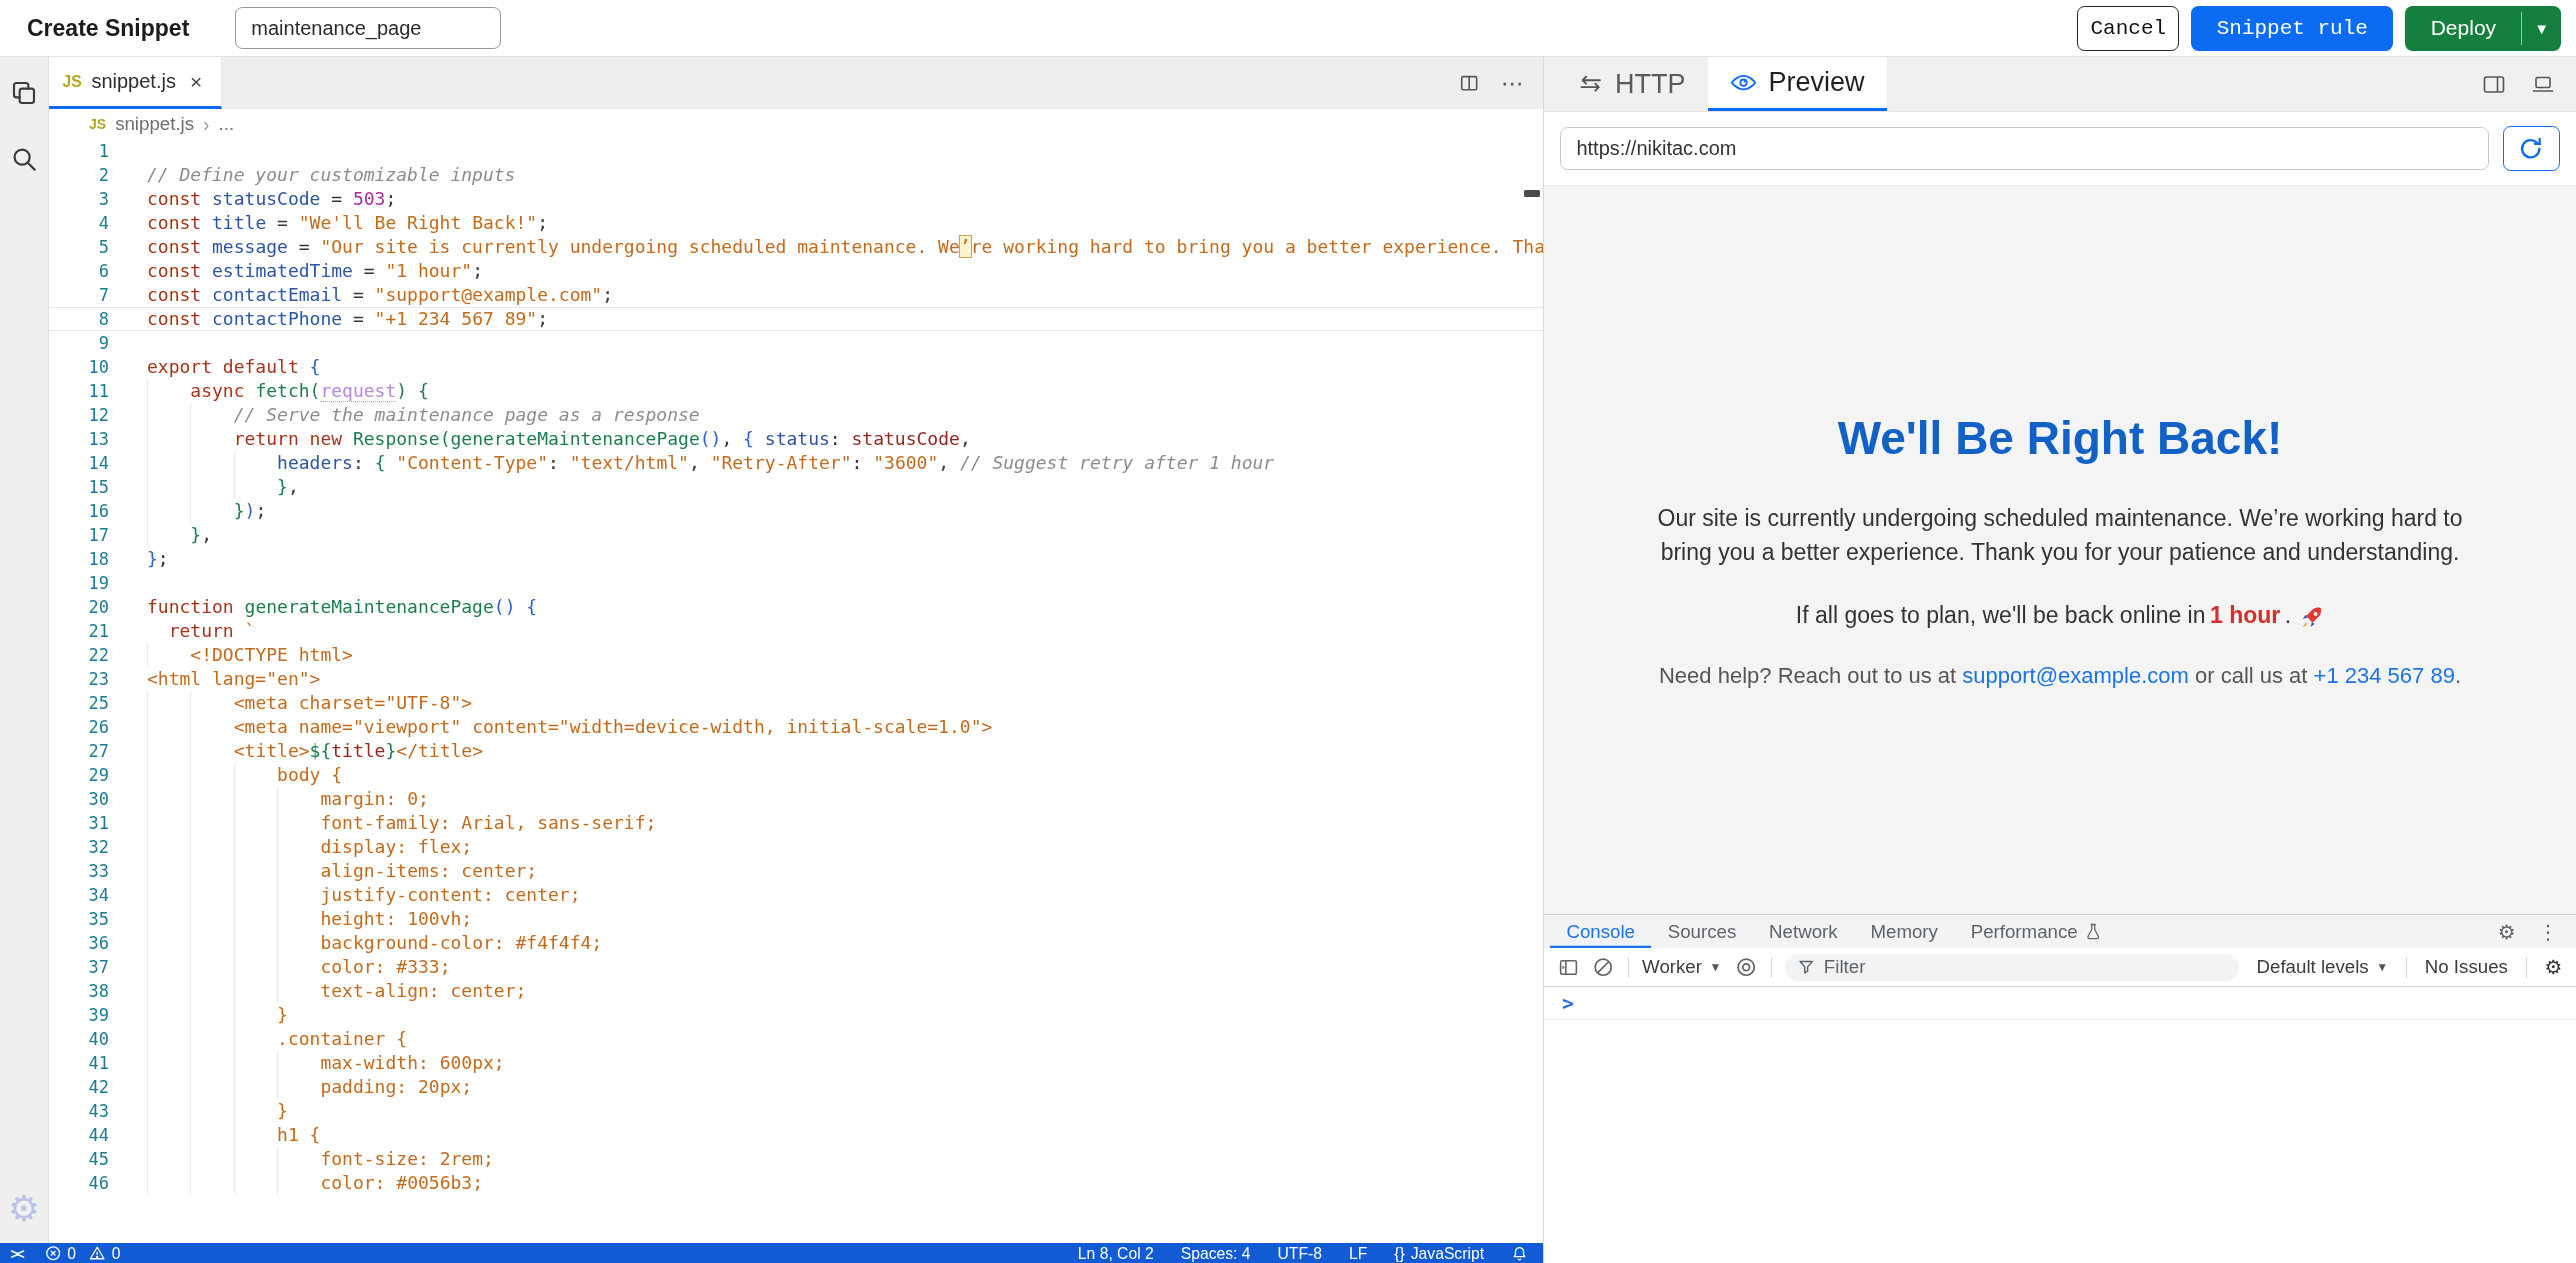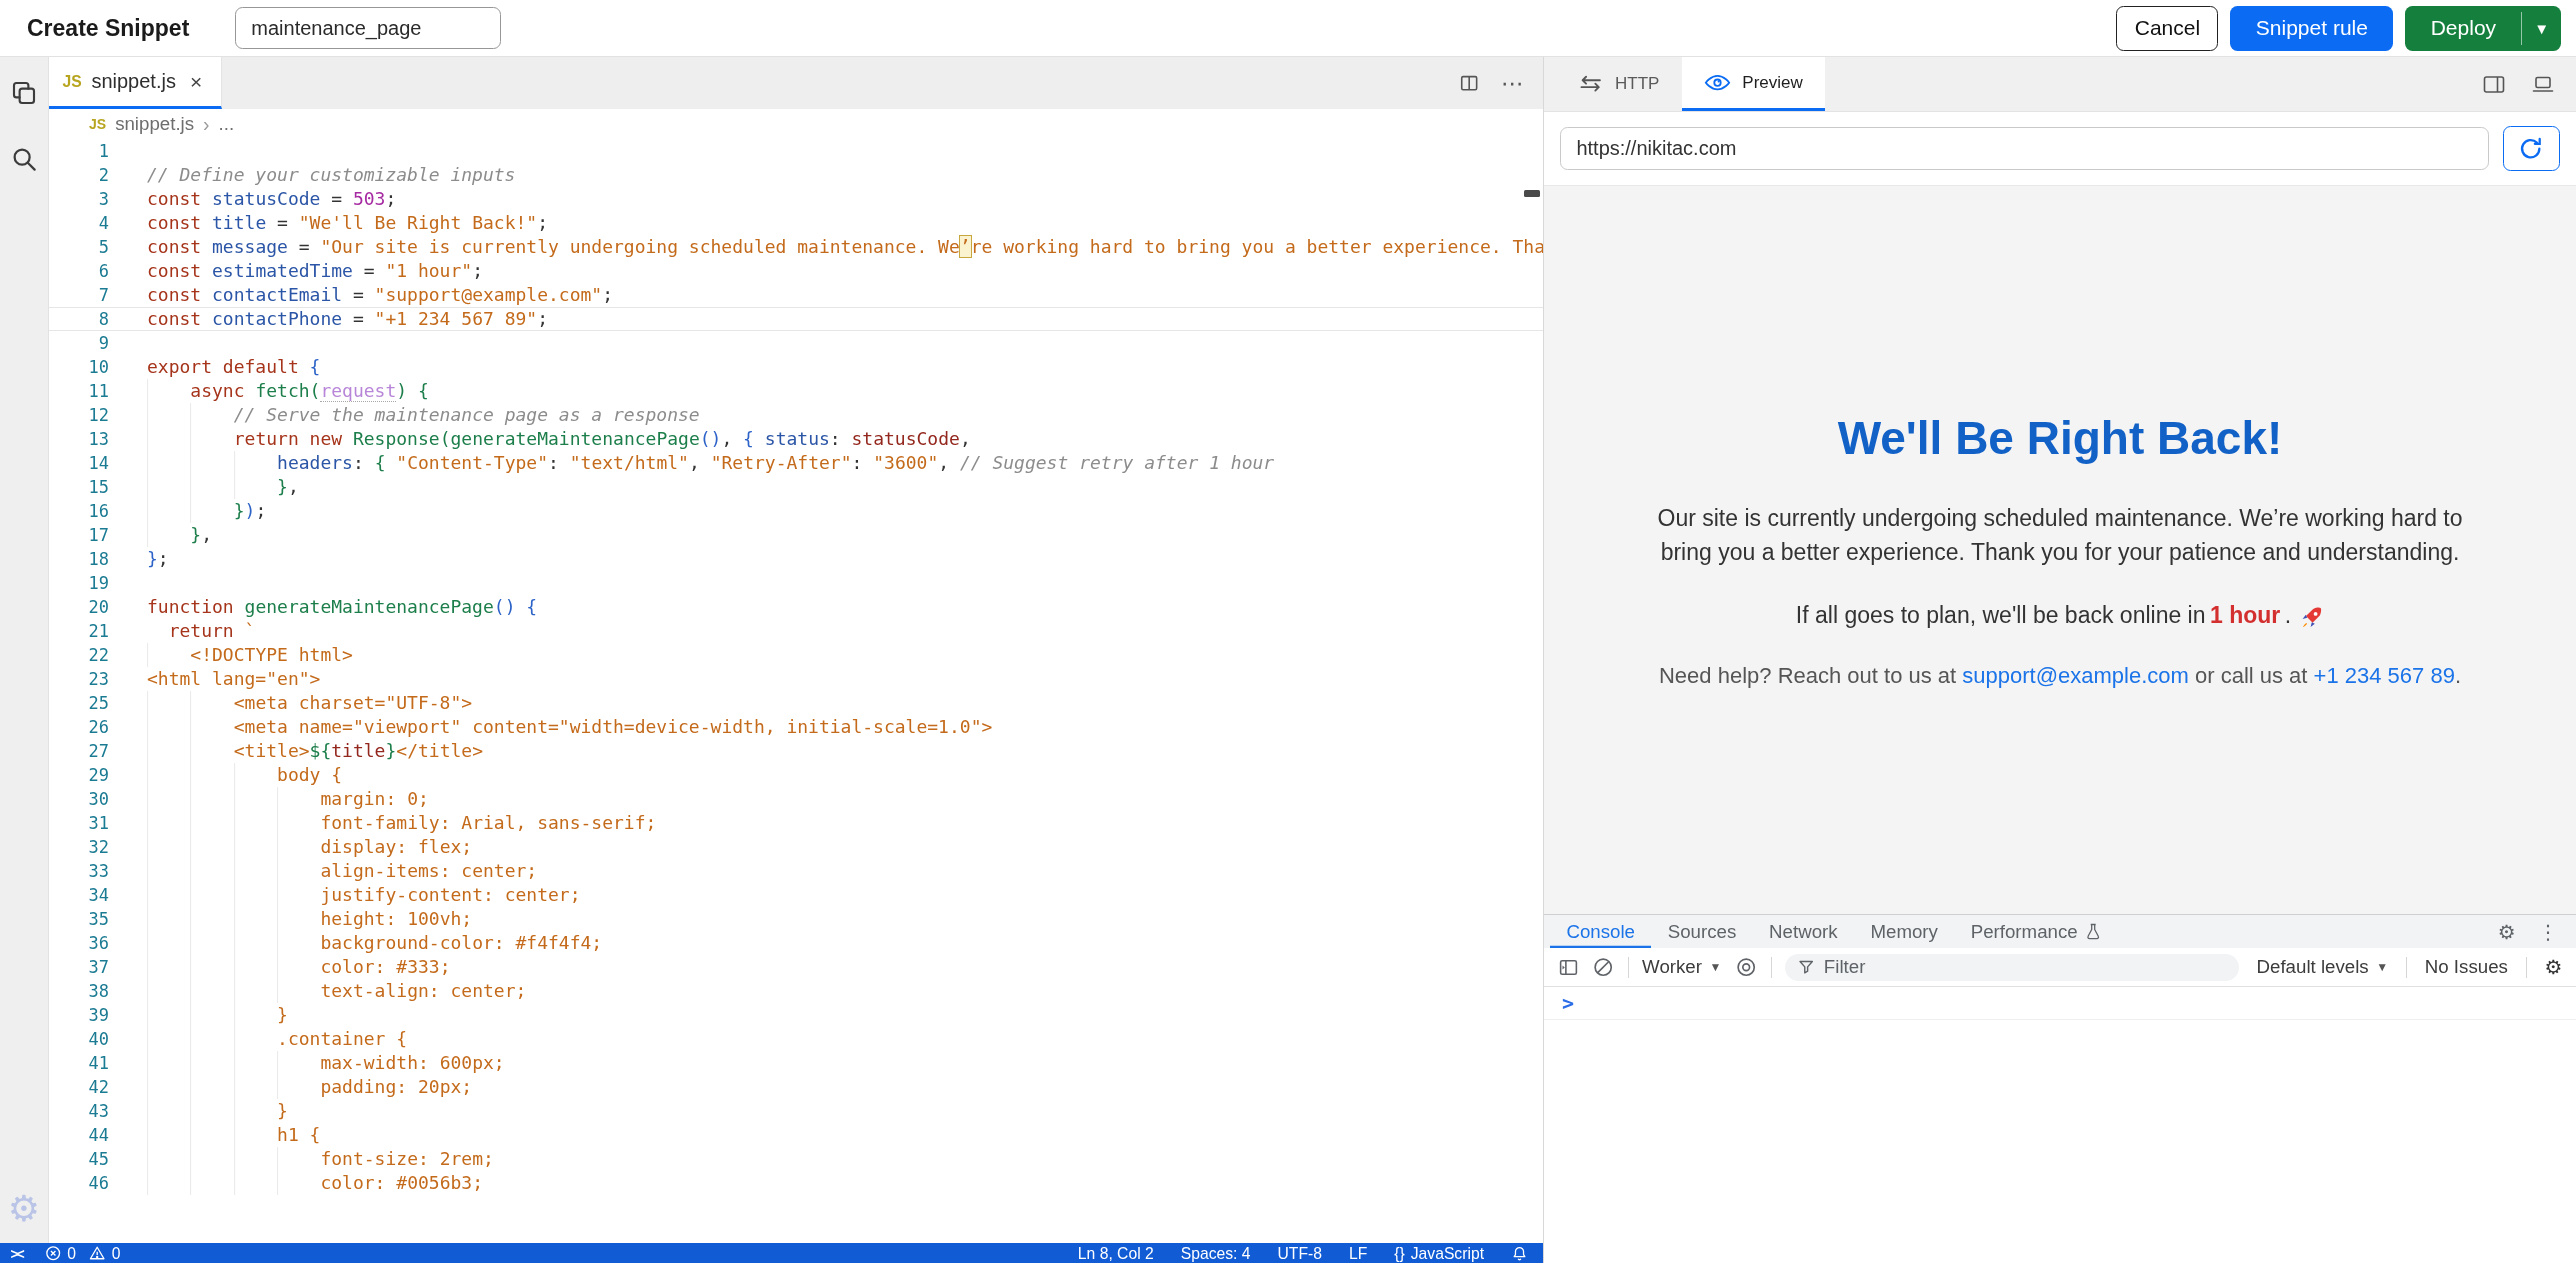--- a/index.html
+++ b/index.html
@@ -4,21 +4,21 @@
 <style>
   * { margin:0; padding:0; box-sizing:border-box; }
   html,body { background:#fff; }
   .app { width:2576px; height:1263px; position:relative; font-family:"Liberation Sans",sans-serif; color:#333; overflow:hidden; background:#fff; }
 
   
   .top-header { height:57px; border-bottom:0.7px solid #e2e2e2; display:flex; align-items:center; padding:0 15px 0 27px; background:#fff; }
   .page-title { font-size:23px; font-weight:700; color:#1b1b1b; }
   .name-input { margin-left:46px; width:266px; height:42px; border:1.1px solid #979797; border-radius:7.5px; font-size:20px; color:#2b2b2b; padding:0 15px; font-family:"Liberation Sans",sans-serif; background:#fff; }
   .header-actions { margin-left:auto; display:flex; align-items:center; gap:12px; }
-  .btn { height:45px; border-radius:7.5px; font-size:21px; display:flex; align-items:center; justify-content:center; cursor:pointer; font-family:Liberation Sans, sans-serif; }
+  .btn { height:45px; border-radius:7.5px; font-size:21px; display:flex; align-items:center; justify-content:center; cursor:pointer; font-family:Liberation Mono, monospace; }
   .btn-secondary { width:102px; background:#fff; border:1.9px solid #222; color:#111; }
   .btn-primary { border:none; color:#fff; padding:0 25.4px; }
   .deploy-split { display:flex; align-items:stretch; border-radius:7.5px; overflow:hidden; height:45px; cursor:pointer; }
   .deploy-main { color:#fff; font-size:21px; display:flex; align-items:center; padding:0 25.4px; }
   .deploy-sep { width:0.7px; background:rgba(255,255,255,.55); margin:6px 0; }
   .deploy-caret { color:#fff; display:flex; align-items:center; padding:0 12px; font-size:15px; }
 
   
   .body-row { display:flex; height:1207px; }
   .left-pane { width:1544px; border-right:0.7px solid #d8d8d8; display:flex; flex-direction:column; background:#fff; }
@@ -59,21 +59,21 @@
   
   .status-bar { height:21px; background:#115bd4; color:#fff; display:flex; align-items:center; padding:0 15px 0 10.5px; font-size:15.7px; }
   .sb-left { display:flex; align-items:center; gap:22.4px; }
   .sb-item { display:flex; align-items:center; gap:6px; cursor:pointer; }
   .sb-right { margin-left:auto; display:flex; align-items:center; gap:27px; }
   .remote-glyph { font-size:14px; font-weight:700; letter-spacing:-2.2px; }
 
   
   .right-pane { flex:1; display:flex; flex-direction:column; background:#fff; min-width:0; }
   .rp-tabs { height:55px; background:#f0f0f0; border-bottom:0.7px solid #e3e3e3; display:flex; align-items:stretch; padding-left:12px; }
-  .rp-tab { display:flex; align-items:center; gap:11.2px; padding:0 22.4px; font-size:17px; color:#5a5a5a; cursor:pointer; }
+  .rp-tab { display:flex; align-items:center; gap:11.2px; padding:0 22.4px; font-size:27px; color:#5a5a5a; cursor:pointer; }
   .rp-tab.active { background:#fff; color:#1f1f1f; border-bottom:3px solid #0b6cf3; }
   .rp-actions { margin-left:auto; display:flex; align-items:center; gap:25.4px; padding-right:21px; }
 
   .url-row { height:73px; display:flex; align-items:center; padding:0 16.4px; gap:13.5px; background:#fff; }
   .url-input { flex:1; height:43px; border:1.1px solid #c9c9c9; border-radius:7.5px; font-size:20px; color:#333; padding:0 15px; font-family:"Liberation Sans",sans-serif; }
   .reload-btn { width:57px; height:45px; flex:none; border:1.9px solid #0b6cf3; border-radius:7.5px; background:#fff; display:flex; align-items:center; justify-content:center; cursor:pointer; }
 
   .preview-page { flex:1; background:#f4f4f4; border-top:0.7px solid #e8e8e8; display:flex; flex-direction:column; align-items:center; justify-content:center; text-align:center; padding:0 45px; min-height:0; }
   .pv-heading { font-size:46px; font-weight:700; color:#1261c7; margin-bottom:36px; font-family:"Liberation Sans",sans-serif; }
   .pv-p { font-size:23px; color:#333; line-height:34px; margin-bottom:33px; white-space:pre-line; }

